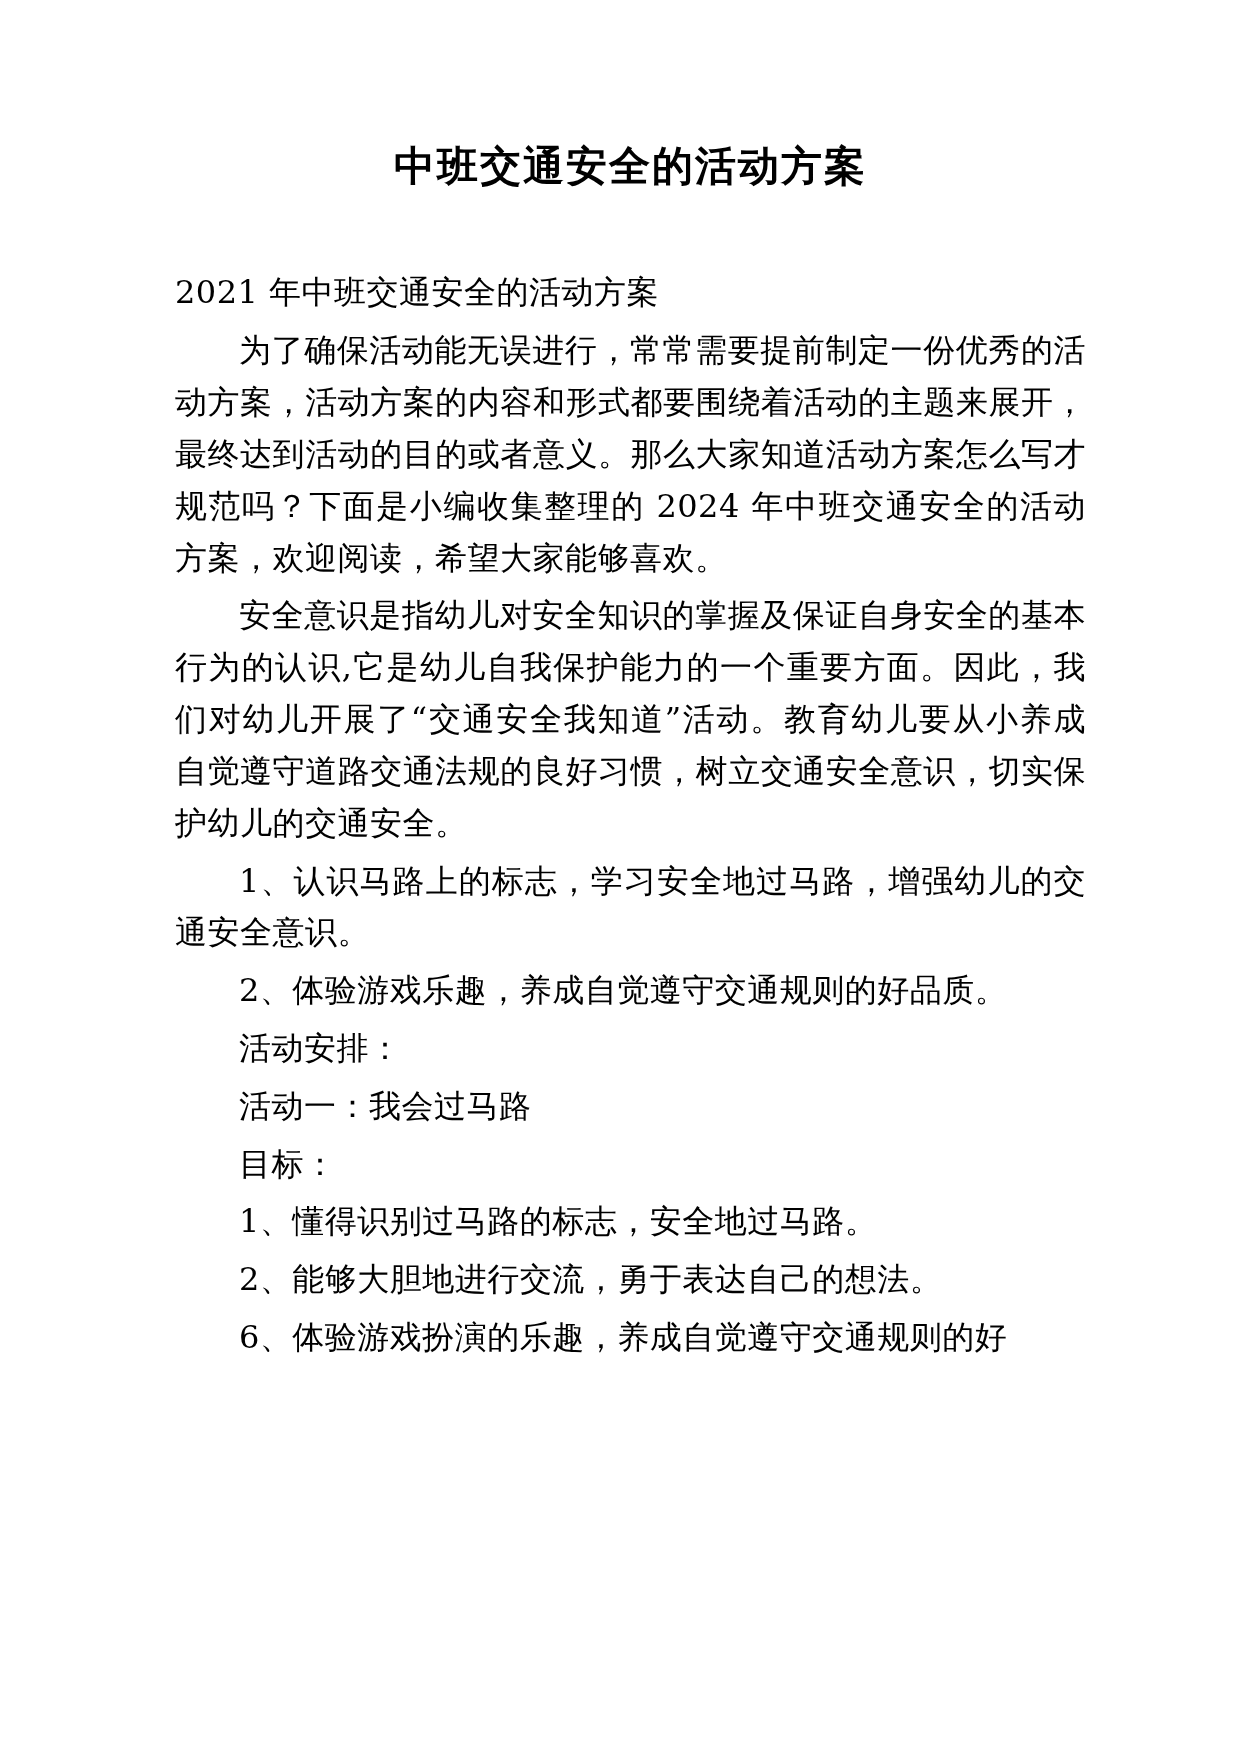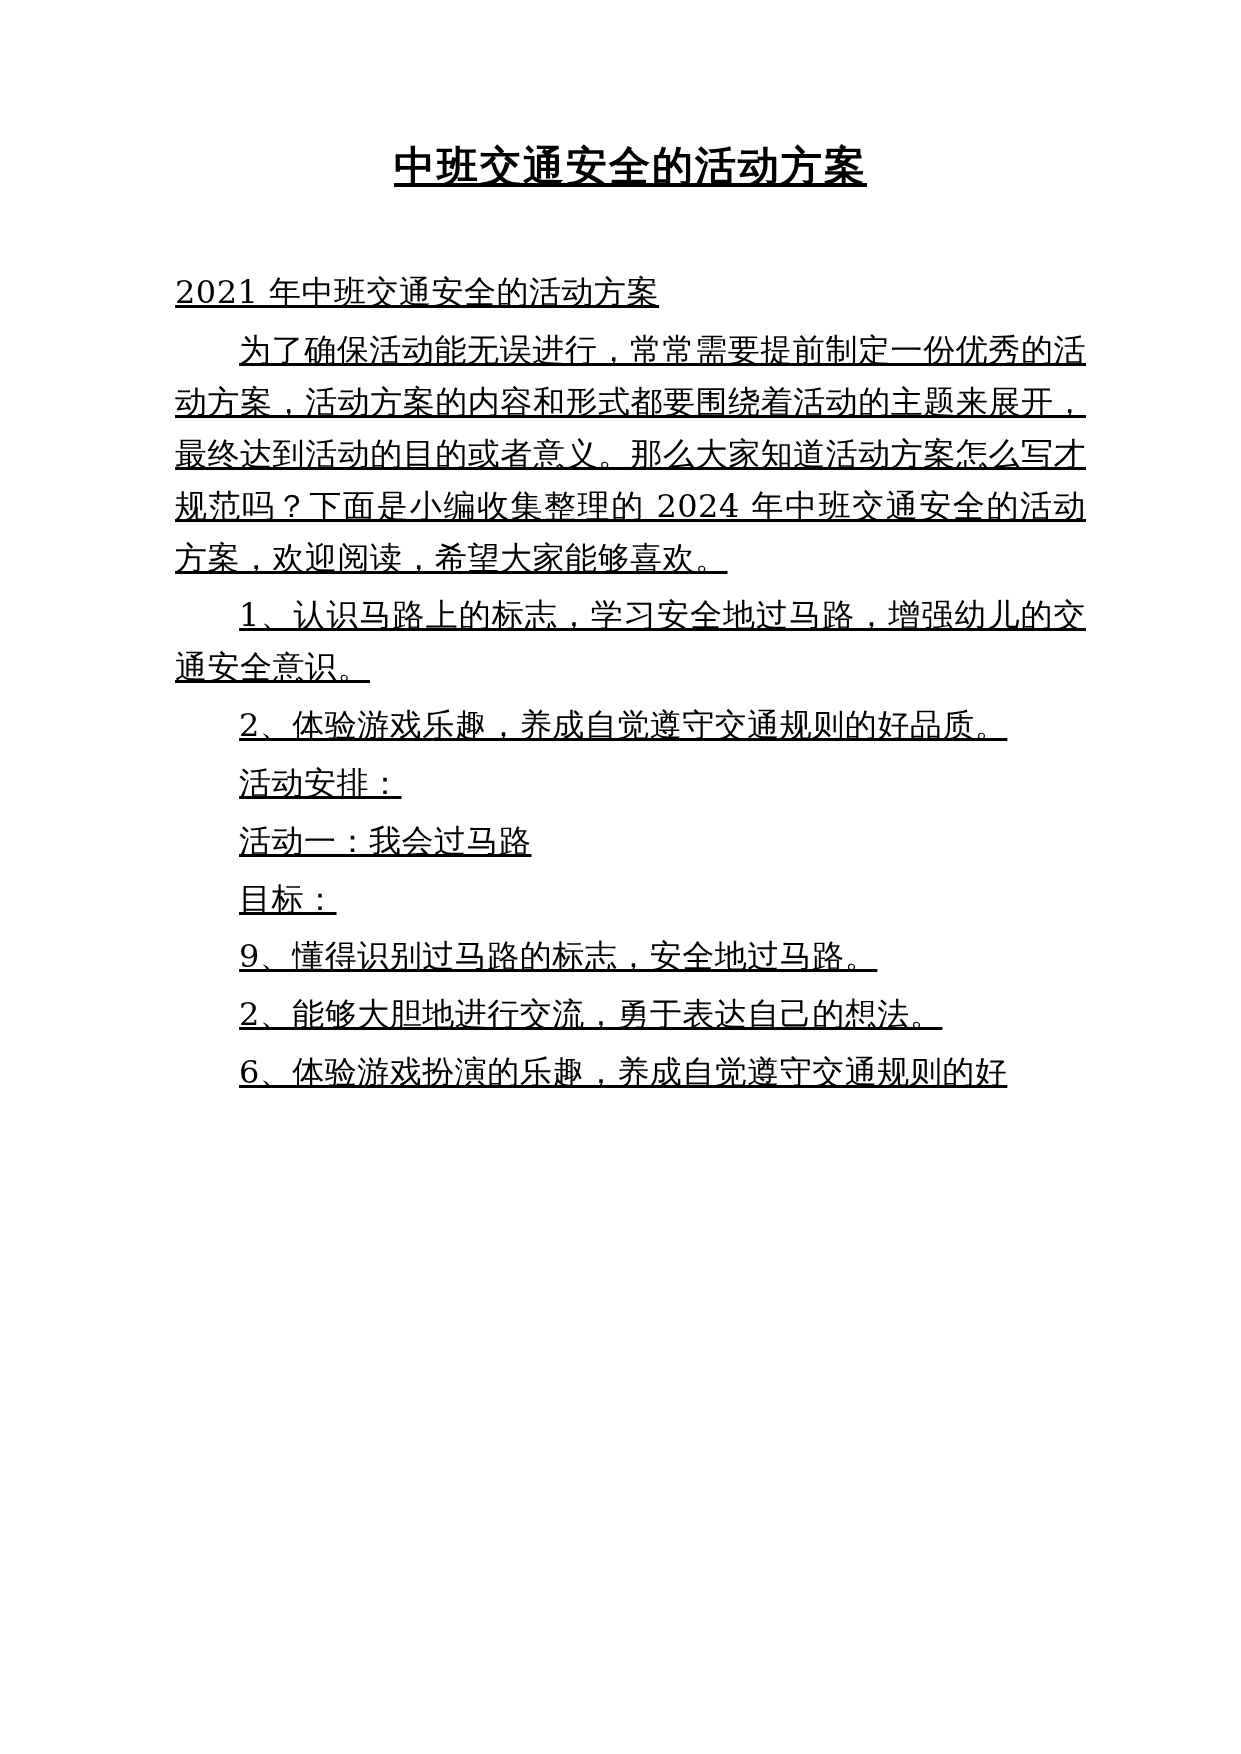--- a/index.html
+++ b/index.html
@@ -12,21 +12,20 @@
     min-height: 1754px;
     font-family: "DejaVu Serif", "Liberation Serif", serif;
     color: #000000;
   }
   .page {
     width: 1241px;
     min-height: 1754px;
     box-sizing: border-box;
     padding: 120px 155px 80px 175px;
     background: #ffffff;
-    text-decoration: underline;
   }
   .doc-title {
     font-family: "DejaVu Sans", "Liberation Sans", sans-serif;
     font-weight: bold;
     font-size: 41px;
     letter-spacing: 2px;
     text-align: center;
     margin: 18px 0 0 0;
     line-height: 1.4;
   }
@@ -56,32 +55,33 @@
 
   <h1 class="doc-title">中班交通安全的活动方案</h1>
 
   <div class="body-block">
 
     <p class="para noindent">2021 年中班交通安全的活动方案</p>
 
     <p class="para indent">为了确保活动能无误进行，常常需要提前制定一份优秀的活动方案，活动方案的内容和形式都要围绕着活动的主题来展开，最终达到活动的目的或者意义。那么大家知道活动方案怎么写才规范吗？下面是小编收集整理的 2024 年中班交通安全的活动方案，欢迎阅读，希望大家能够喜欢。</p>
 
 
+    <p class="para indent">安全意识是指幼儿对安全知识的掌握及保证自身安全的基本行为的认识,它是幼儿自我保护能力的一个重要方面。因此，我们对幼儿开展了“交通安全我知道”活动。教育幼儿要从小养成自觉遵守道路交通法规的良好习惯，树立交通安全意识，切实保护幼儿的交通安全。</p>
 
 
     <p class="para indent">1、认识马路上的标志，学习安全地过马路，增强幼儿的交通安全意识。</p>
 
     <p class="para indent">2、体验游戏乐趣，养成自觉遵守交通规则的好品质。</p>
 
     <p class="para indent">活动安排：</p>
 
     <p class="para indent">活动一：我会过马路</p>
 
     <p class="para indent">目标：</p>
 
-    <p class="para indent">9、懂得识别过马路的标志，安全地过马路。</p>
+    <p class="para indent">1、懂得识别过马路的标志，安全地过马路。</p>
 
     <p class="para indent">2、能够大胆地进行交流，勇于表达自己的想法。</p>
 
     <p class="para indent">6、体验游戏扮演的乐趣，养成自觉遵守交通规则的好</p>
 
   </div>
 </div>
 
 </body></html>

